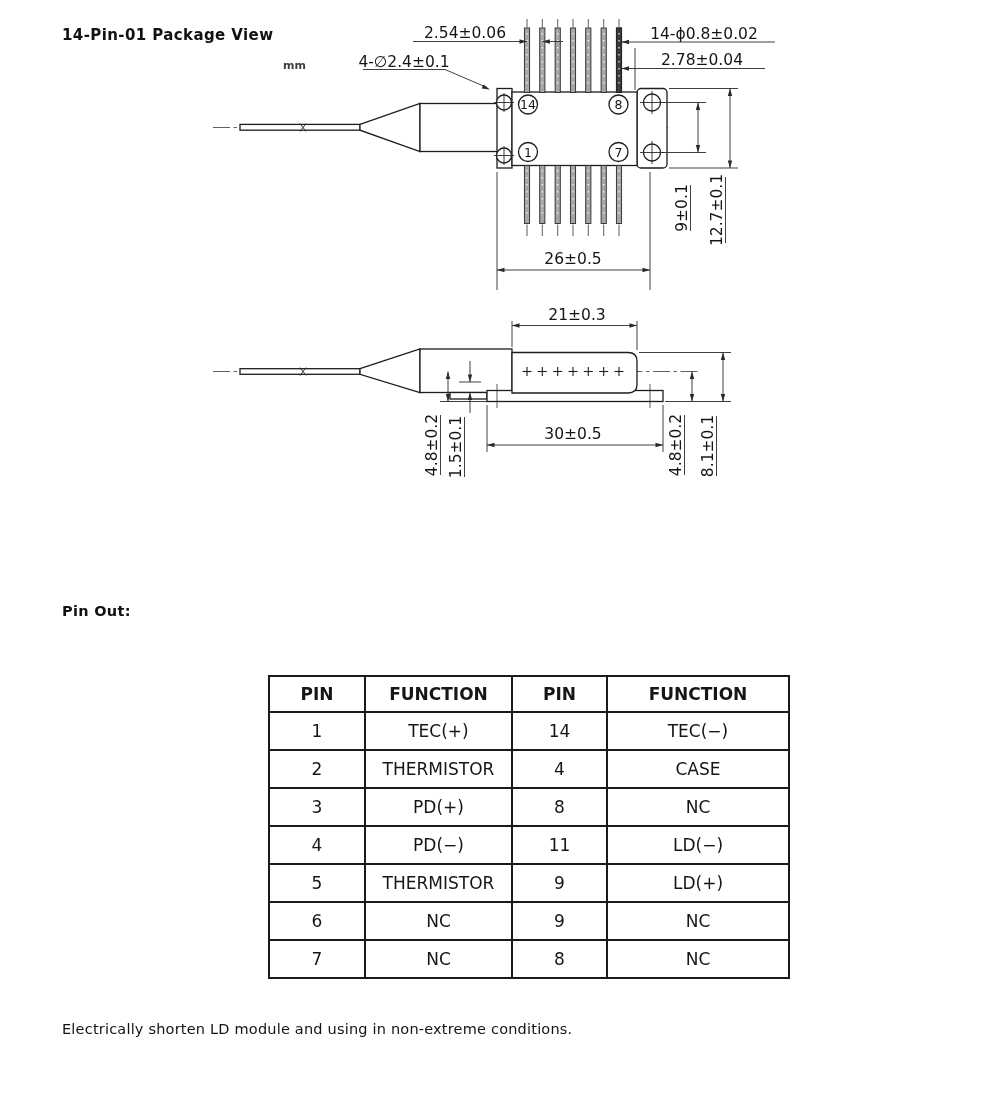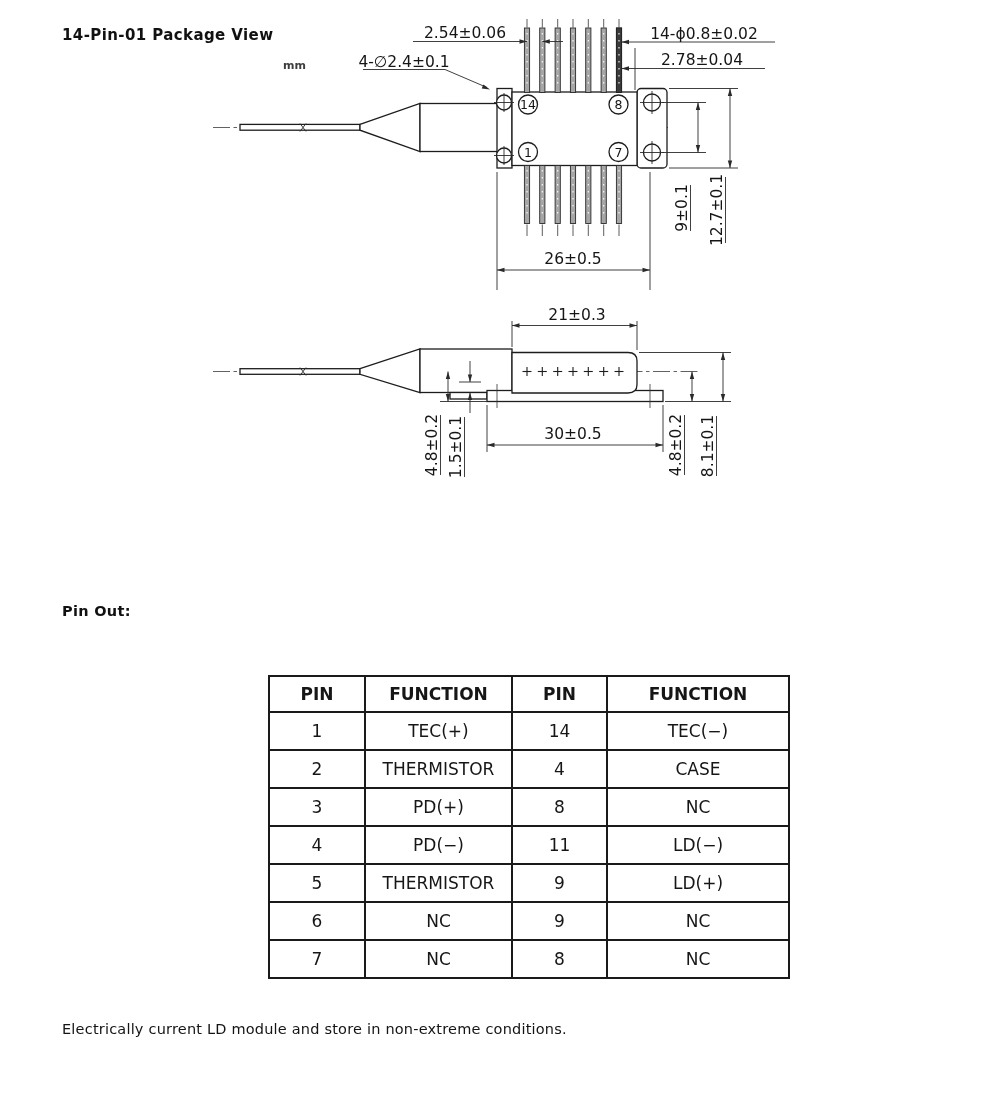--- a/index.html
+++ b/index.html
@@ -304,15 +304,15 @@
       </tr>
       <tr>
         <td>7</td>
         <td>NC</td>
         <td>8</td>
         <td>NC</td>
       </tr>
     </tbody>
   </table>
 
-  <div class="abs footer f1">Electrically current LD module and store in non-extreme conditions.</div>
+  <div class="abs footer f1">Electrically shorten LD module and using in non-extreme conditions.</div>
 
 </div>
 
 </body></html>

